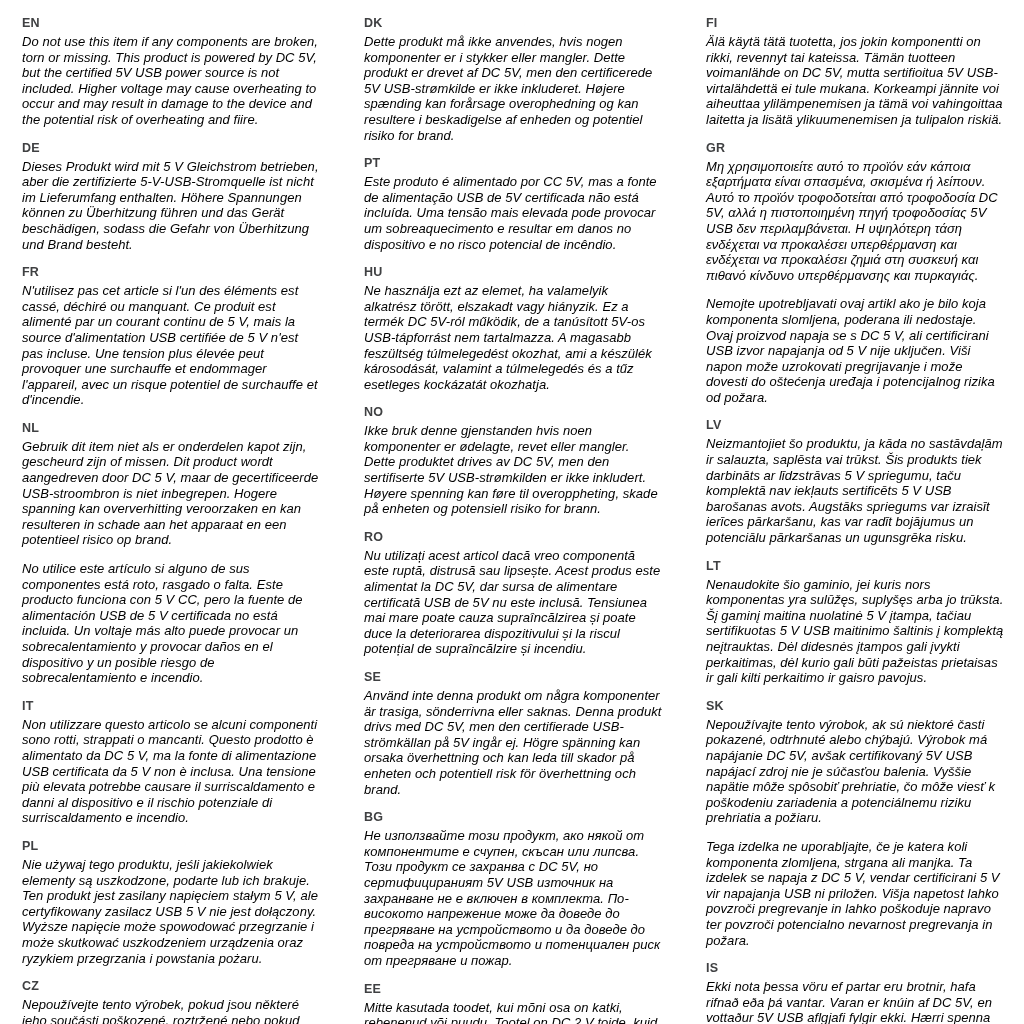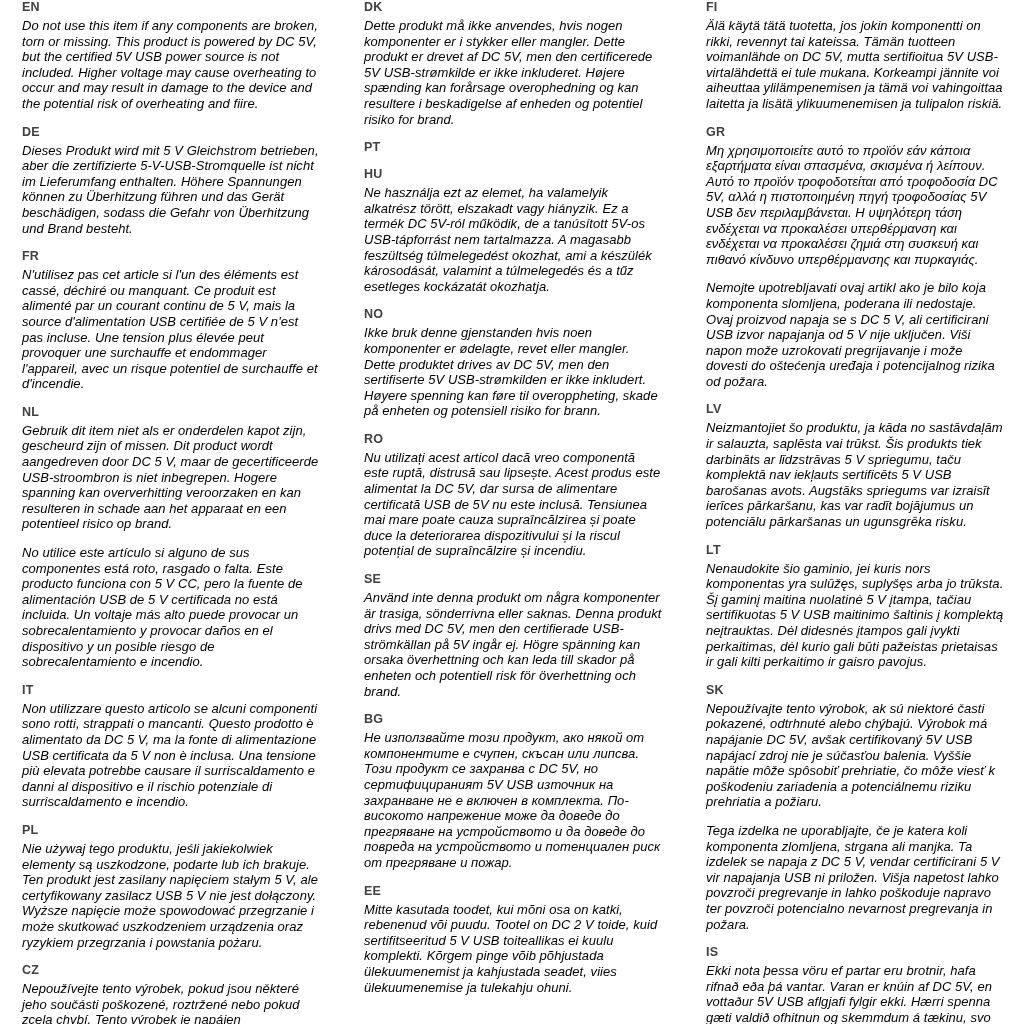--- a/index.html
+++ b/index.html
@@ -6,21 +6,21 @@
   html, body {
     width: 1024px;
     height: 1024px;
     background: #ffffff;
     font-family: "Liberation Sans", sans-serif;
     overflow: hidden;
   }
   .page {
     width: 1024px;
     height: 1024px;
-    padding: 0 20px 16px 22px;
+    padding: 16px 20px 16px 22px;
     display: grid;
     grid-template-columns: 1fr 1fr 1fr;
     column-gap: 26px;
     align-items: start;
     gap: 44px;
   }
   .col { width: 100%; }
   .section { margin-bottom: 13px; }
   .lang-code {
     font-weight: bold;
@@ -74,20 +74,21 @@
         <div class="warning-text">Nepoužívejte tento výrobek, pokud jsou některé jeho součásti poškozené, roztržené nebo pokud zcela chybí. Tento výrobek je napájen stejnosměrným napětím 5 V, certifikovaný zdroj napájení 5 V USB ale není součástí dodávky. Vyšší napětí může způsobit přehřátí a může mít za následek poškození zařízení a vést k potenciálnímu riziku přehřátí a požáru.</div>
       </div>
     </div>
   <div class="col">
       <div class="section">
         <div class="lang-code">DK</div>
         <div class="warning-text">Dette produkt må ikke anvendes, hvis nogen komponenter er i stykker eller mangler. Dette produkt er drevet af DC 5V, men den certificerede 5V USB-strømkilde er ikke inkluderet. Højere spænding kan forårsage overophedning og kan resultere i beskadigelse af enheden og potentiel risiko for brand.</div>
       </div>
       <div class="section">
         <div class="lang-code">PT</div>
+        <div class="warning-text">Este produto é alimentado por CC 5V, mas a fonte de alimentação USB de 5V certificada não está incluída. Uma tensão mais elevada pode provocar um sobreaquecimento e resultar em danos no dispositivo e no risco potencial de incêndio.</div>
       </div>
       <div class="section">
         <div class="lang-code">HU</div>
         <div class="warning-text">Ne használja ezt az elemet, ha valamelyik alkatrész törött, elszakadt vagy hiányzik. Ez a termék DC 5V-ról működik, de a tanúsított 5V-os USB-tápforrást nem tartalmazza. A magasabb feszültség túlmelegedést okozhat, ami a készülék károsodását, valamint a túlmelegedés és a tűz esetleges kockázatát okozhatja.</div>
       </div>
       <div class="section">
         <div class="lang-code">NO</div>
         <div class="warning-text">Ikke bruk denne gjenstanden hvis noen komponenter er ødelagte, revet eller mangler. Dette produktet drives av DC 5V, men den sertifiserte 5V USB-strømkilden er ikke inkludert. Høyere spenning kan føre til overoppheting, skade på enheten og potensiell risiko for brann.</div>
       </div>
       <div class="section">

